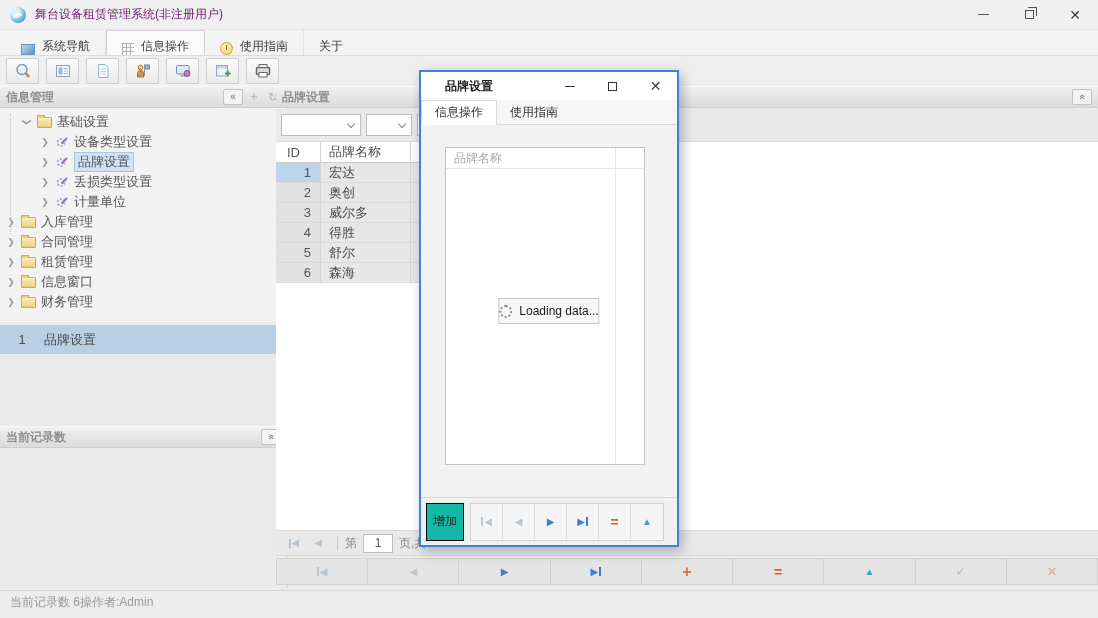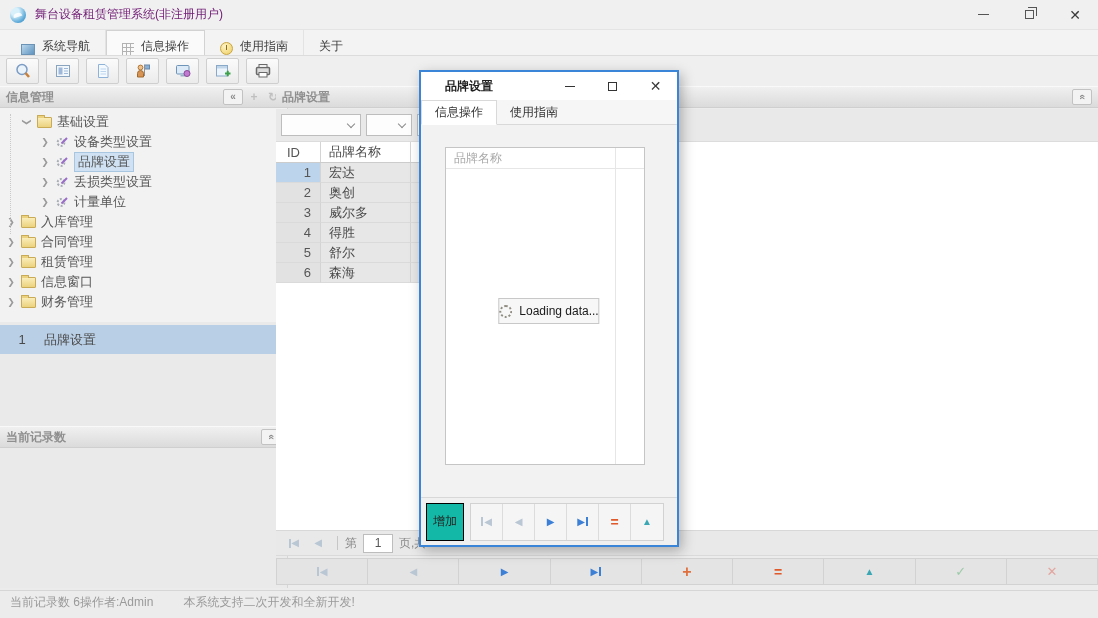--- a/index.html
+++ b/index.html
@@ -412,21 +412,20 @@
       <span class="cl-check">✓</span>
     </div>
   <div class="nb">
       <span class="cl-cross">✕</span>
     </div>
 </div>
 
 <div class="abs statusbar">
   <span class="sb-a">当前记录数 6</span>
   <span class="sb-b">操作者:Admin</span>
-  <span class="sb-c">本系统支持二次开发和全新开发!</span>
 </div>
 
 <div class="abs dialog">
   <div class="dlg-title">
     <span class="dlg-title-text">品牌设置</span>
     <div class="dlg-controls">
       <div class="dlg-btn">
           <span class="dlg-min"></span>
         </div>
       <div class="dlg-btn">

